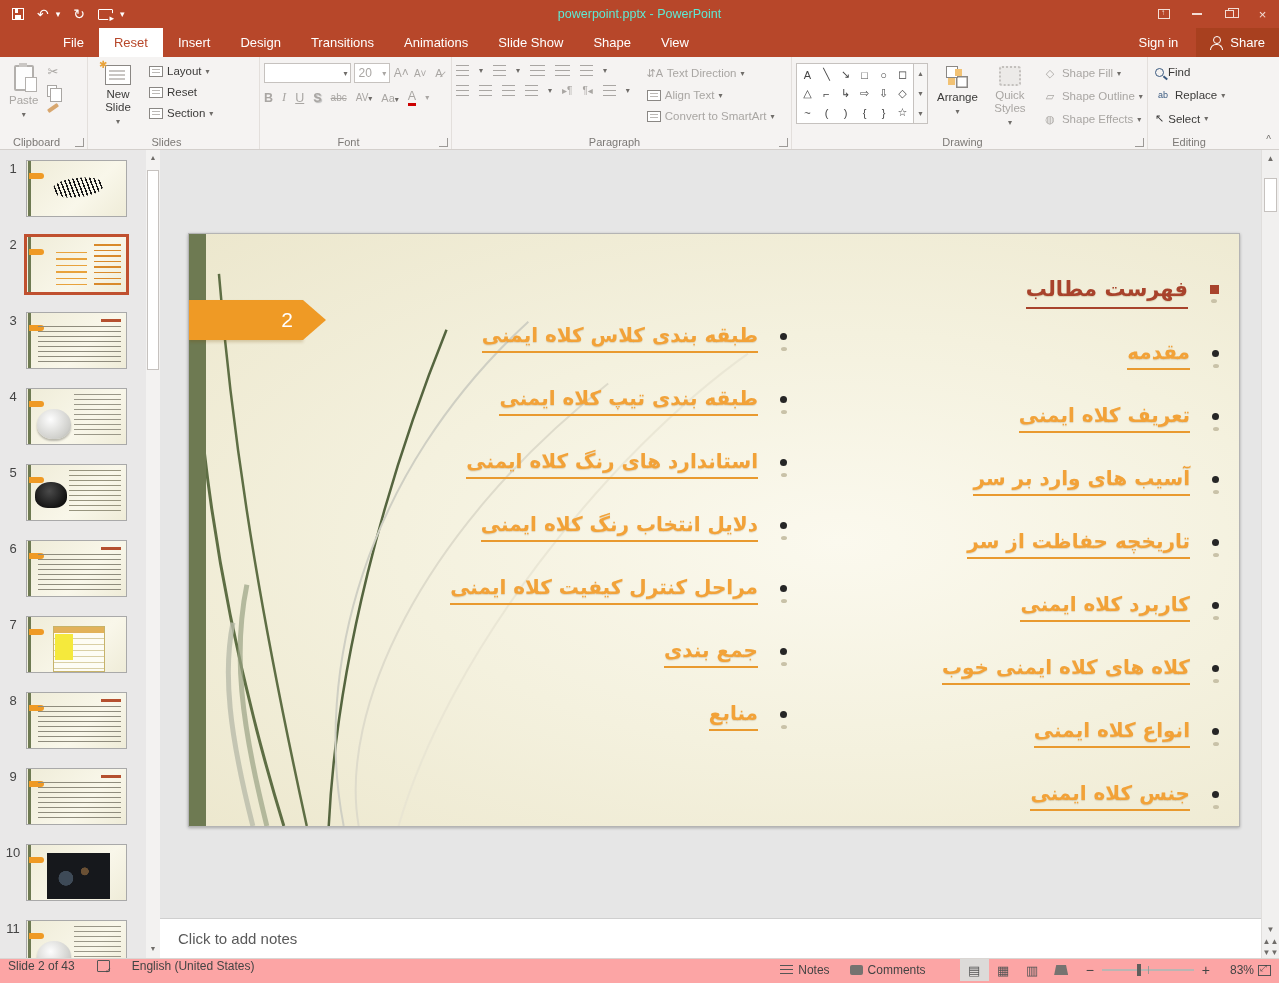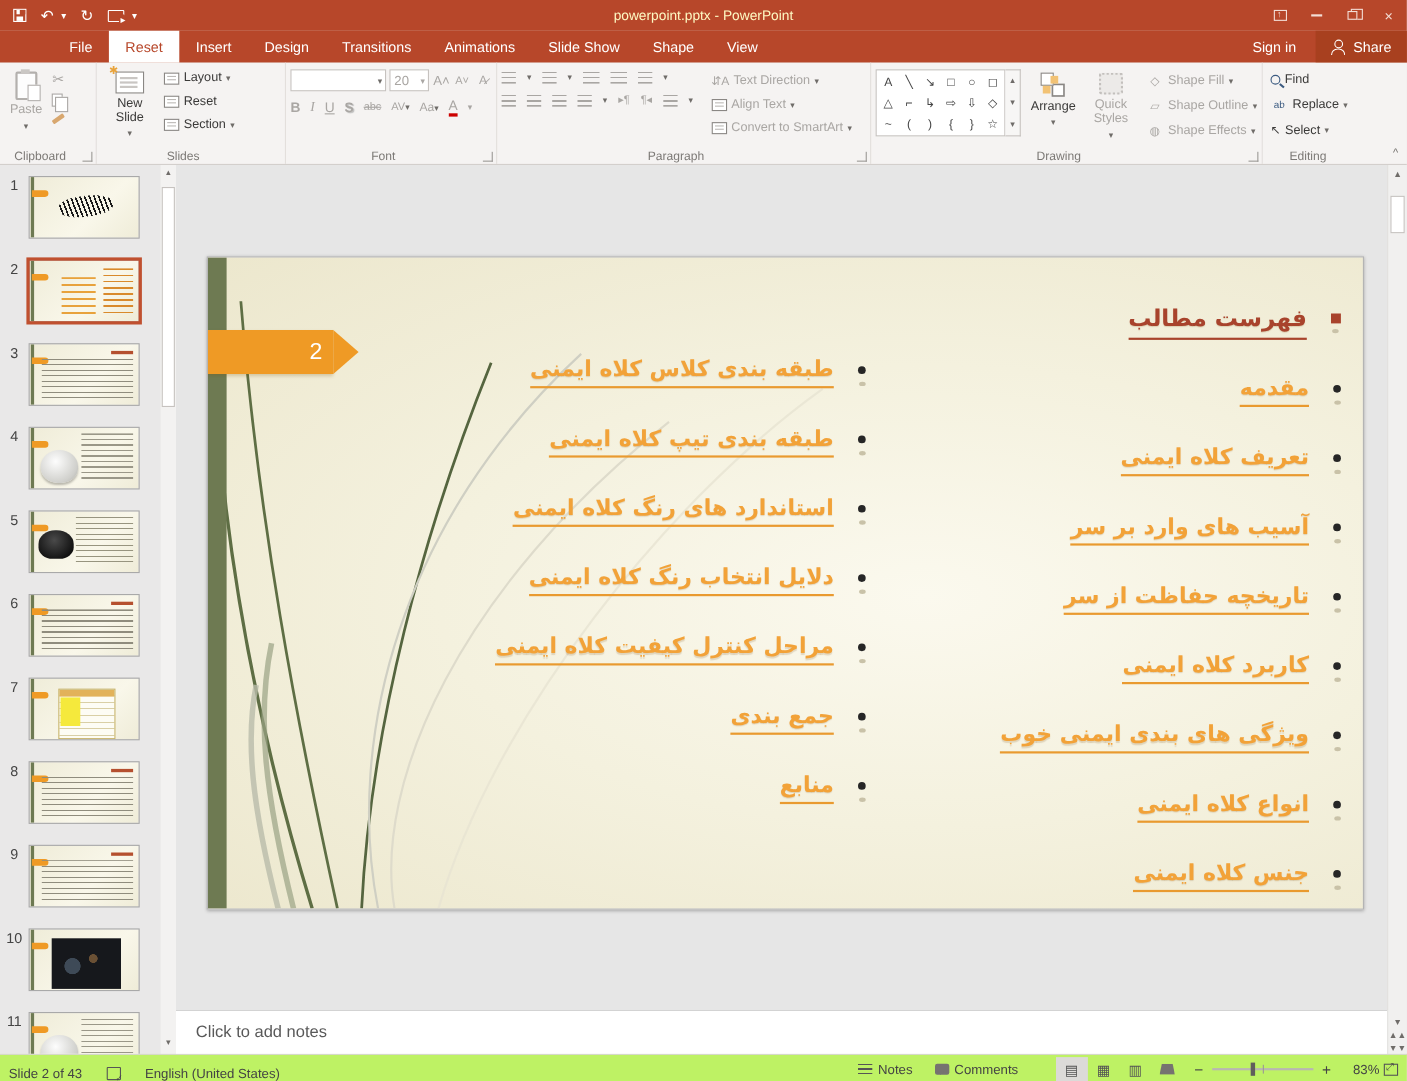--- a/index.html
+++ b/index.html
@@ -10,21 +10,21 @@
   .titlebar{height:28px;background:#B7472A;position:relative;display:flex;align-items:center;color:#fff;}
   .qat{display:flex;align-items:center;gap:13px;padding-left:12px;z-index:2;}
   .qat .gi{font-size:14px;color:#fff;line-height:1;}
   .ic-save{width:12px;height:12px;border:1.5px solid #fff;position:relative;}
   .ic-save::before{content:"";position:absolute;left:2px;top:0;width:5px;height:4px;background:#B7472A;border-left:3px solid #fff;}
   .ic-save::after{content:"";position:absolute;left:2px;bottom:0;width:6px;height:4px;background:#fff;}
   .ic-present{width:15px;height:11px;border:1.5px solid #fff;position:relative;border-radius:1px;}
   .ic-present::after{content:"▸";position:absolute;right:-3px;bottom:-4px;font-size:9px;background:#B7472A;border-radius:50%;padding:0 1px;}
   .qat-dd{font-size:9px;margin-left:-6px;}
   .wtitle{position:absolute;left:0;right:0;top:0;height:28px;display:flex;align-items:center;justify-content:center;
-    color:#fef9c3;font-size:12.5px;pointer-events:none;}
+    color:#5eead4;font-size:12.5px;pointer-events:none;}
   .wincontrols{margin-left:auto;display:flex;height:28px;z-index:2;}
   .winbtn{width:33px;height:28px;display:flex;align-items:center;justify-content:center;color:#f3ddd5;font-size:13px;}
   .ic-ribbonopts{width:12px;height:10px;border:1px solid #f3ddd5;position:relative;}
   .ic-ribbonopts::after{content:"↑";position:absolute;left:2.5px;top:-2px;font-size:8px;}
   .ic-min{width:10px;height:1.5px;background:#f3ddd5;display:inline-block;}
   .ic-restore{width:9px;height:8px;border:1px solid #f3ddd5;position:relative;background:#B7472A;}
   .ic-restore::before{content:"";position:absolute;left:2px;top:-3px;width:9px;height:8px;border:1px solid #f3ddd5;z-index:-1;}
 
   
   .tabrow{height:29px;background:#B7472A;display:flex;align-items:stretch;color:#fff;font-size:13px;position:relative;padding-left:48px;}
@@ -143,21 +143,21 @@
   .notesph{color:#595959;font-size:15px;}
 
   
   .vscroll{width:18px;background:#f1f0ef;border-left:1px solid #e0dedc;display:flex;flex-direction:column;align-items:center;flex:none;}
   .vscroll .arr{height:16px;display:flex;align-items:center;font-size:8px;color:#6f6c69;}
   .vtrack{flex:1;width:100%;position:relative;}
   .vthumb{position:absolute;left:2px;right:2px;top:12px;height:34px;background:#fff;border:1px solid #c6c2bf;}
   .dblarr{display:flex;flex-direction:column;align-items:center;line-height:.55;font-size:8px;color:#6f6c69;padding:3px 0;}
 
   
-  .statusbar{height:25px;background:#bef264;border-top:1px solid #d9d6d3;display:flex;align-items:flex-end;font-size:12px;color:#444;padding:0 8px;}
+  .statusbar{height:25px;background:#fca5a5;border-top:1px solid #d9d6d3;display:flex;align-items:flex-start;font-size:12px;color:#444;padding:0 8px;}
   .sb-left{display:flex;align-items:center;gap:22px;}
   .ic-spell{width:13px;height:12px;border:1px solid #555;border-radius:1px;position:relative;display:inline-block;}
   .ic-spell::after{content:"✓";position:absolute;right:-3px;bottom:-4px;font-size:8px;}
   .sb-right{margin-left:auto;display:flex;align-items:center;gap:4px;}
   .sb-item{display:flex;align-items:center;gap:5px;padding:3px 8px;}
   .ic-notes{width:13px;height:10px;display:inline-block;background:repeating-linear-gradient(to bottom,#555 0 1.5px,transparent 1.5px 4px);}
   .ic-comment{width:13px;height:10px;background:#767370;border-radius:2px;position:relative;display:inline-block;}
   .ic-comment::after{content:"";position:absolute;left:2px;bottom:-3px;border:3px solid transparent;border-top-color:#767370;}
   .viewbtns{display:flex;}
   .viewbtn{width:29px;height:22px;display:flex;align-items:center;justify-content:center;font-size:13px;color:#555;}
@@ -598,21 +598,21 @@
             <span class="t-text">تاریخچه حفاظت از سر</span>
           </div>
 
           <div class="toc-item">
             <span class="bullet"></span>
             <span class="t-text">کاربرد کلاه ایمنی</span>
           </div>
 
           <div class="toc-item">
             <span class="bullet"></span>
-            <span class="t-text">ویژگی های بندی ایمنی خوب</span>
+            <span class="t-text">کلاه های کلاه ایمنی خوب</span>
           </div>
 
           <div class="toc-item">
             <span class="bullet"></span>
             <span class="t-text">انواع کلاه ایمنی</span>
           </div>
 
           <div class="toc-item">
             <span class="bullet"></span>
             <span class="t-text">جنس کلاه ایمنی</span>

